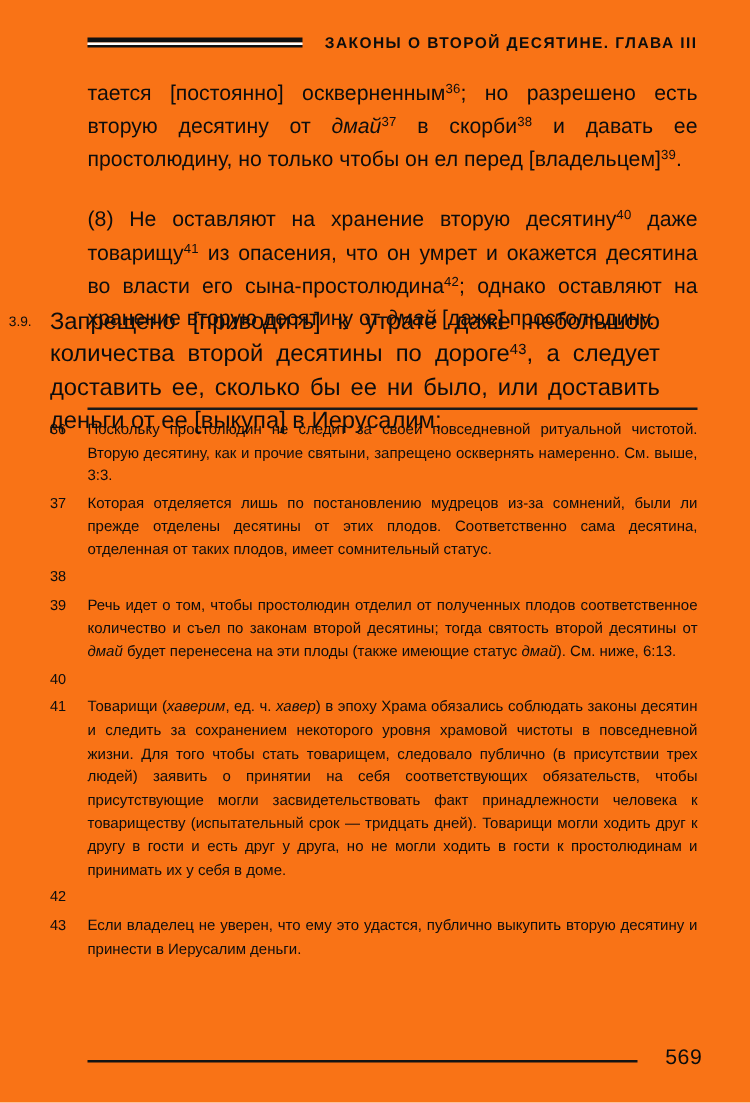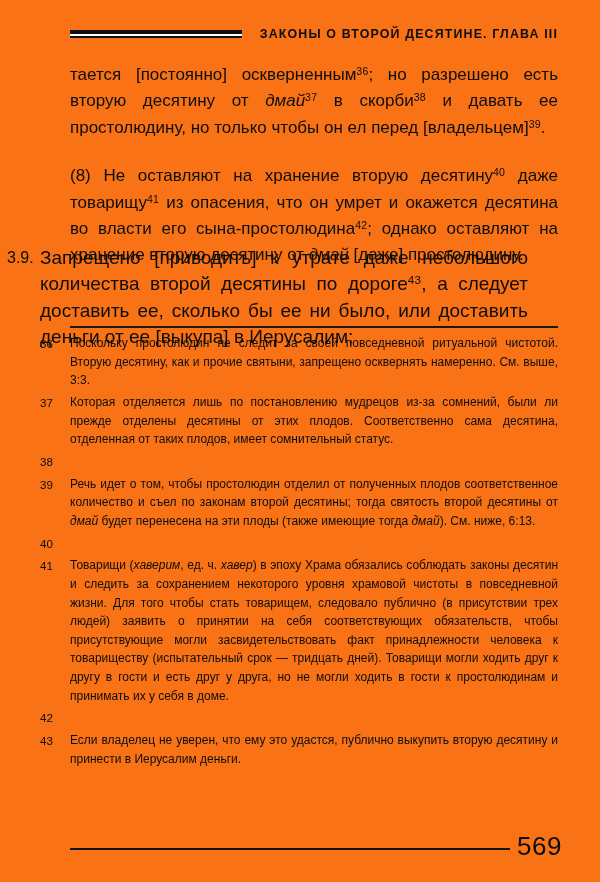--- a/index.html
+++ b/index.html
@@ -79,21 +79,21 @@
     position: absolute;
     left: 0px;
     top: 245px;
     width: 528px;
     display: flex;
     align-items: flex-start;
   }
   .sec-num {
     width: 40px;
     flex: 0 0 40px;
-    font-size: 16px;
+    font-size: 11px;
     line-height: 26.4px;
     text-align: left;
     padding-left: 7px;
     box-sizing: border-box;
   }
   .sec-body {
     flex: 1 1 auto;
     font-size: 19px;
     line-height: 26.4px;
     text-align: justify;
@@ -151,21 +151,21 @@
     left: 70px;
     top: 848px;
     width: 440px;
     height: 2.4px;
     background: #141414;
   }
   .folio {
     position: absolute;
     right: 38px;
     top: 833px;
-    font-size: 26px;
+    font-size: 17px;
     line-height: 26px;
     letter-spacing: 0.5px;
   }
 </style>
 </head>
 <body>
 
 <div class="page">
 
   <div class="runhead">
@@ -203,21 +203,21 @@
       <div class="fn-num">37</div>
       <div class="fn-text"><span>Которая отделяется лишь по постановлению мудрецов из-за сомнений, были ли прежде отделены десятины от этих плодов. Соответственно сама десятина, отделенная от таких плодов, имеет сомнительный статус.</span></div>
     </div>
 
     <div class="fn">
       <div class="fn-num">38</div>
     </div>
 
     <div class="fn">
       <div class="fn-num">39</div>
-      <div class="fn-text"><span>Речь идет о том, чтобы простолюдин отделил от полученных плодов соответственное количество и съел по законам второй десятины; тогда святость второй десятины от </span><em>дмай</em><span> будет перенесена на эти плоды (также имеющие тогда </span><em>дмай</em><span>). См. ниже, 6:13.</span></div>
+      <div class="fn-text"><span>Речь идет о том, чтобы простолюдин отделил от полученных плодов соответственное количество и съел по законам второй десятины; тогда святость второй десятины от </span><em>дмай</em><span> будет перенесена на эти плоды (также имеющие статус </span><em>дмай</em><span>). См. ниже, 6:13.</span></div>
     </div>
 
     <div class="fn">
       <div class="fn-num">40</div>
     </div>
 
     <div class="fn">
       <div class="fn-num">41</div>
       <div class="fn-text"><span>Товарищи (</span><em>хаверим</em><span>, ед. ч. </span><em>хавер</em><span>) в эпоху Храма обязались соблюдать законы десятин и следить за сохранением некоторого уровня храмовой чистоты в повседневной жизни. Для того чтобы стать товарищем, следовало публично (в присутствии трех людей) заявить о принятии на себя соответствующих обязательств, чтобы присутствующие могли засвидетельствовать факт принадлежности человека к товариществу (испытательный срок — тридцать дней). Товарищи могли ходить друг к другу в гости и есть друг у друга, но не могли ходить в гости к простолюдинам и принимать их у себя в доме.</span></div>
     </div>

